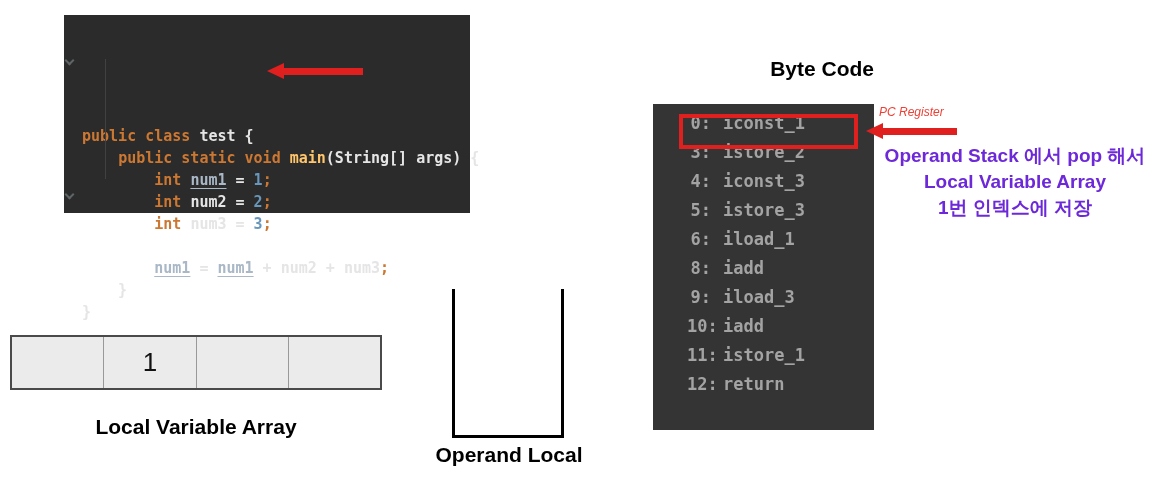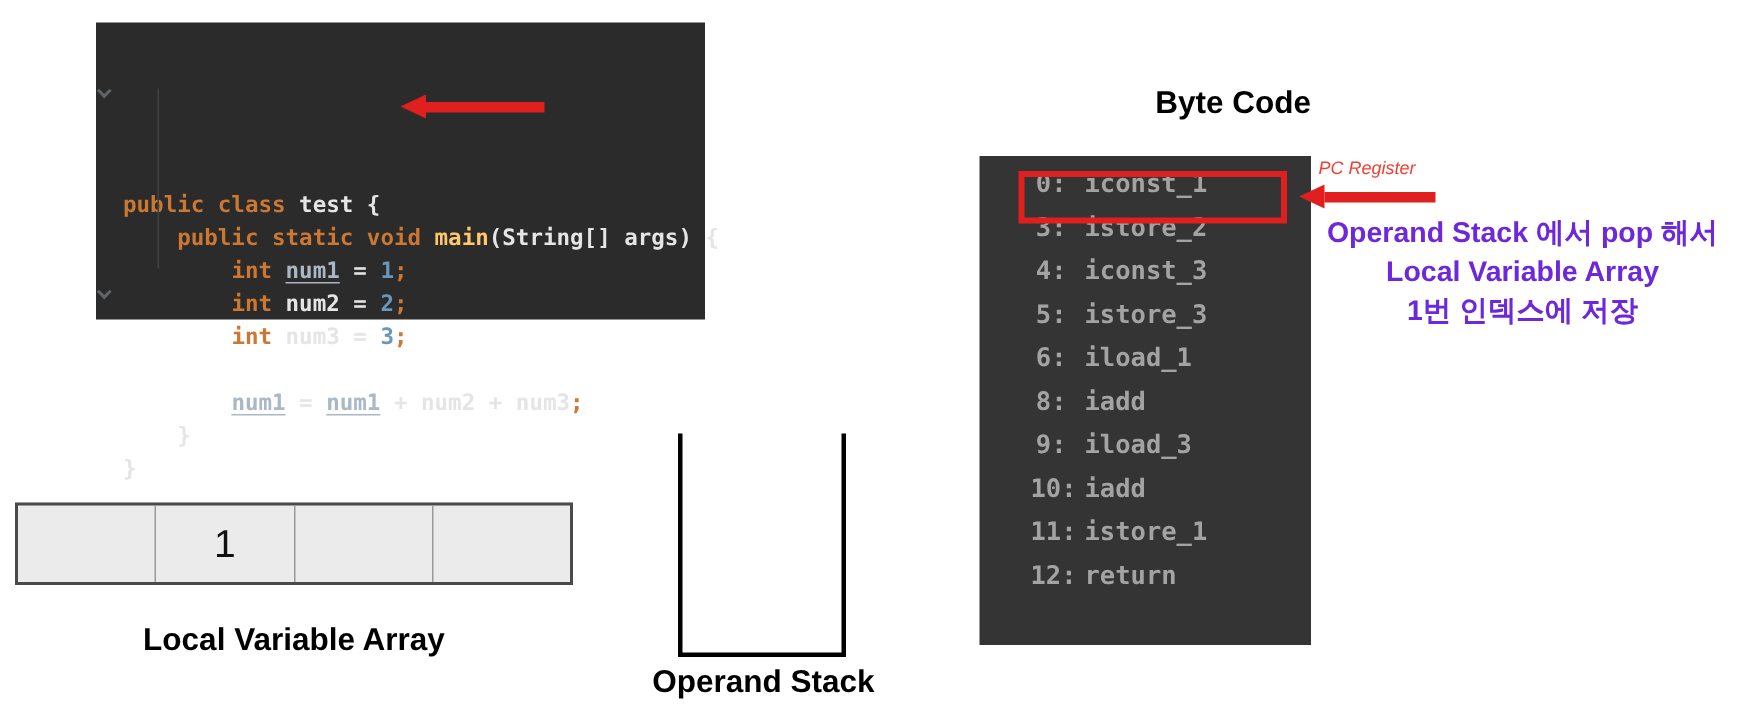--- a/index.html
+++ b/index.html
@@ -168,15 +168,15 @@
 
   <div class="lva" id="lva">
       <div class="lva-cell"></div>
       <div class="lva-cell">1</div>
       <div class="lva-cell"></div>
       <div class="lva-cell"></div>
     </div>
   <div class="lva-label">Local Variable Array</div>
 
   <div class="ostack"></div>
-  <div class="ostack-label">Operand Stack</div>
+  <div class="ostack-label">Operand Local</div>
 
 </div>
 
 </body></html>

